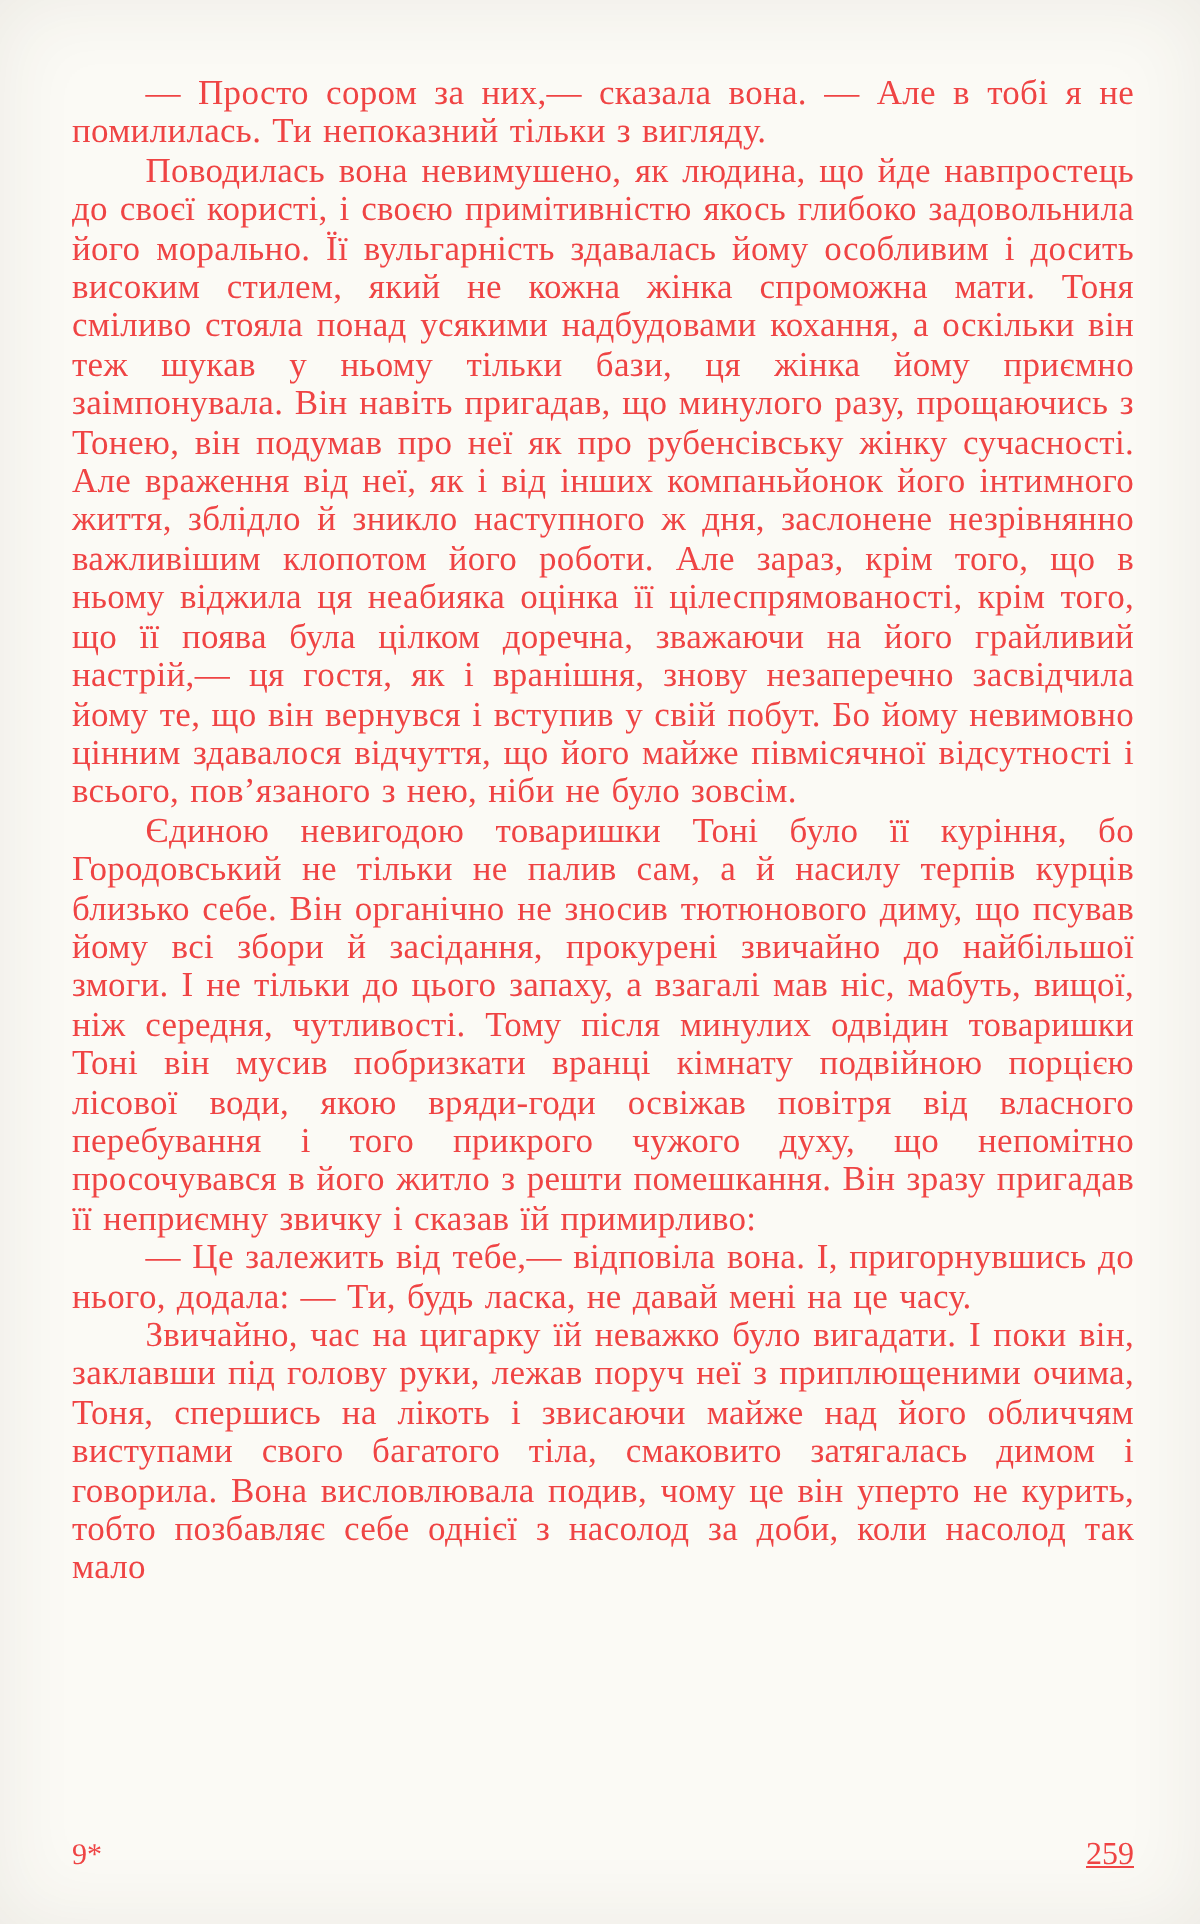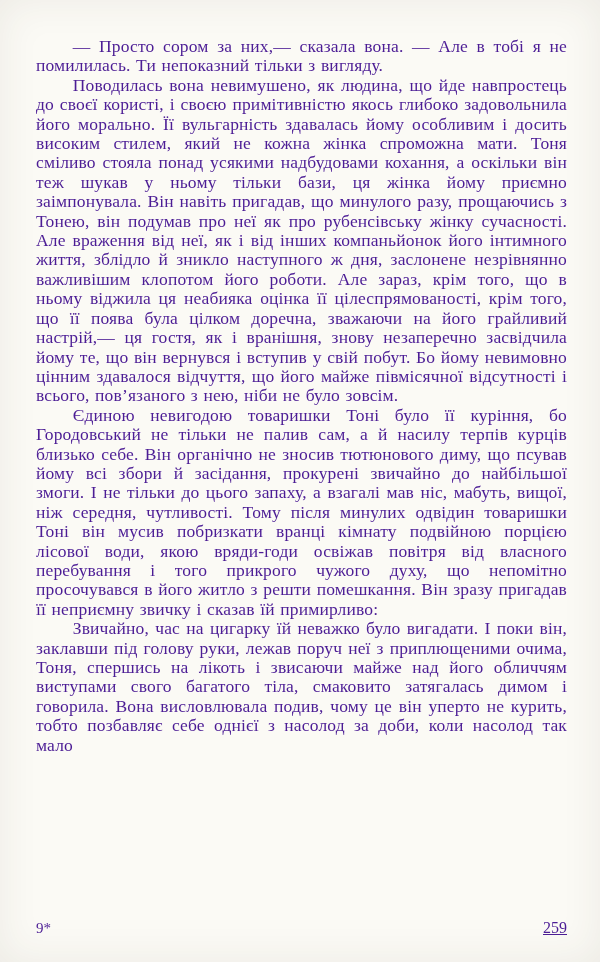--- a/index.html
+++ b/index.html
@@ -8,21 +8,21 @@
     background: #f4f2ec;
   }
   .page {
     position: relative;
     width: 600px;
     height: 962px;
     margin: 0 auto;
     background: #fbfaf5;
     box-shadow: inset 0 0 40px rgba(60,55,40,0.08);
     font-family: "Liberation Serif", "DejaVu Serif", serif;
-    color: #4c1d95;
+    color: #ef4444;
     overflow: hidden;
   }
   .text-block {
     position: absolute;
     top: 37px;
     left: 36px;
     right: 33px;
     text-align: justify;
     font-size: 17.5px;
     line-height: 19.4px;
@@ -59,20 +59,21 @@
 </style>
 </head>
 <body>
 
 <div class="page">
 
   <div class="text-block">
     <p class="para">— Просто сором за них,— сказала вона. — Але в тобі я не помилилась. Ти непоказний тільки з вигляду.</p>
     <p class="para">Поводилась вона невимушено, як людина, що йде навпростець до своєї користі, і своєю примітивністю якось глибоко задовольнила його морально. Її вульгарність здавалась йому особливим і досить високим стилем, який не кожна жінка спроможна мати. Тоня сміливо стояла понад усякими надбудовами кохання, а оскільки він теж шукав у ньому тільки бази, ця жінка йому приємно заімпонувала. Він навіть пригадав, що минулого разу, прощаючись з Тонею, він подумав про неї як про рубенсівську жінку сучасності. Але враження від неї, як і від інших компаньйонок його інтимного життя, зблідло й зникло наступного ж дня, заслонене незрівнянно важливішим клопотом його роботи. Але зараз, крім того, що в ньому віджила ця неабияка оцінка її цілеспрямованості, крім того, що її поява була цілком доречна, зважаючи на його грайливий настрій,— ця гостя, як і вранішня, знову незаперечно засвідчила йому те, що він вернувся і вступив у свій побут. Бо йому невимовно цінним здавалося відчуття, що його майже півмісячної відсутності і всього, пов’язаного з нею, ніби не було зовсім.</p>
     <p class="para">Єдиною невигодою товаришки Тоні було її куріння, бо Городовський не тільки не палив сам, а й насилу терпів курців близько себе. Він органічно не зносив тютюнового диму, що псував йому всі збори й засідання, прокурені звичайно до найбільшої змоги. І не тільки до цього запаху, а взагалі мав ніс, мабуть, вищої, ніж середня, чутливості. Тому після минулих одвідин товаришки Тоні він мусив побризкати вранці кімнату подвійною порцією лісової води, якою вряди-годи освіжав повітря від власного перебування і того прикрого чужого духу, що непомітно просочувався в його житло з решти помешкання. Він зразу пригадав її неприємну звичку і сказав їй примирливо:</p>
+    <p class="para">— Це залежить від тебе,— відповіла вона. І, пригорнувшись до нього, додала: — Ти, будь ласка, не давай мені на це часу.</p>
     <p class="para">Звичайно, час на цигарку їй неважко було вигадати. І поки він, заклавши під голову руки, лежав поруч неї з приплющеними очима, Тоня, спершись на лікоть і звисаючи майже над його обличчям виступами свого багатого тіла, смаковито затягалась димом і говорила. Вона висловлювала подив, чому це він уперто не курить, тобто позбавляє себе однієї з насолод за доби, коли насолод так мало</p>
   </div>
 
   <div class="footer">
     <span class="sig-mark">9*</span>
     <span class="page-num">259</span>
   </div>
 
 </div>
 

